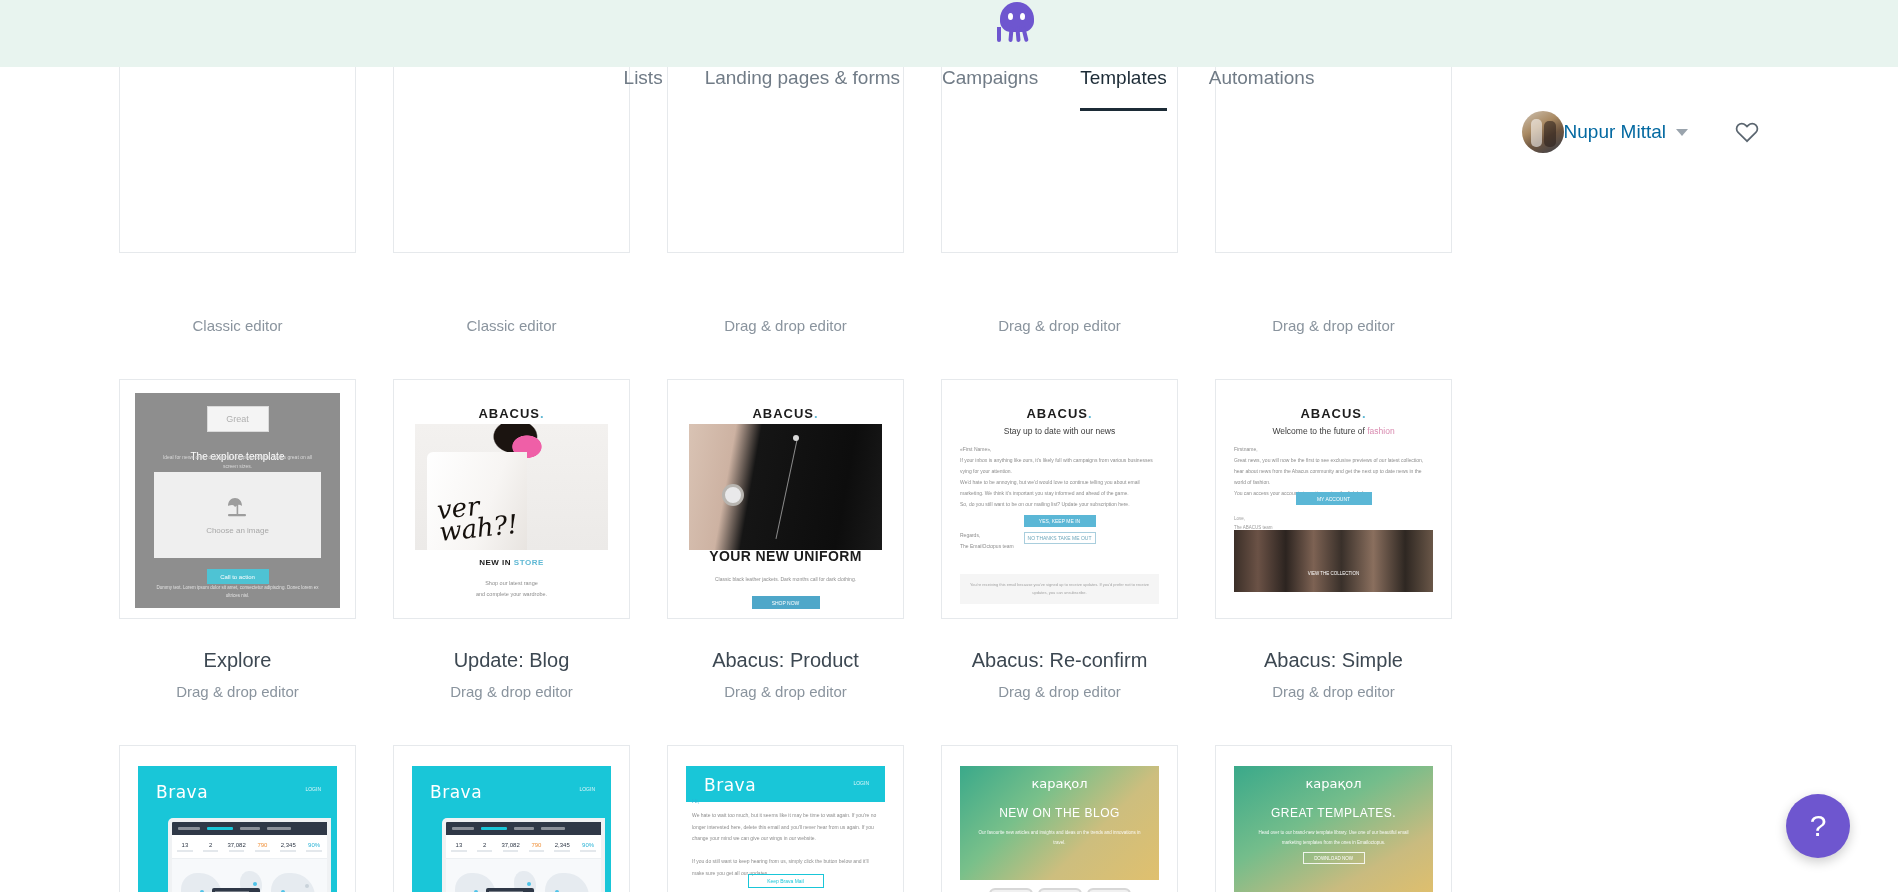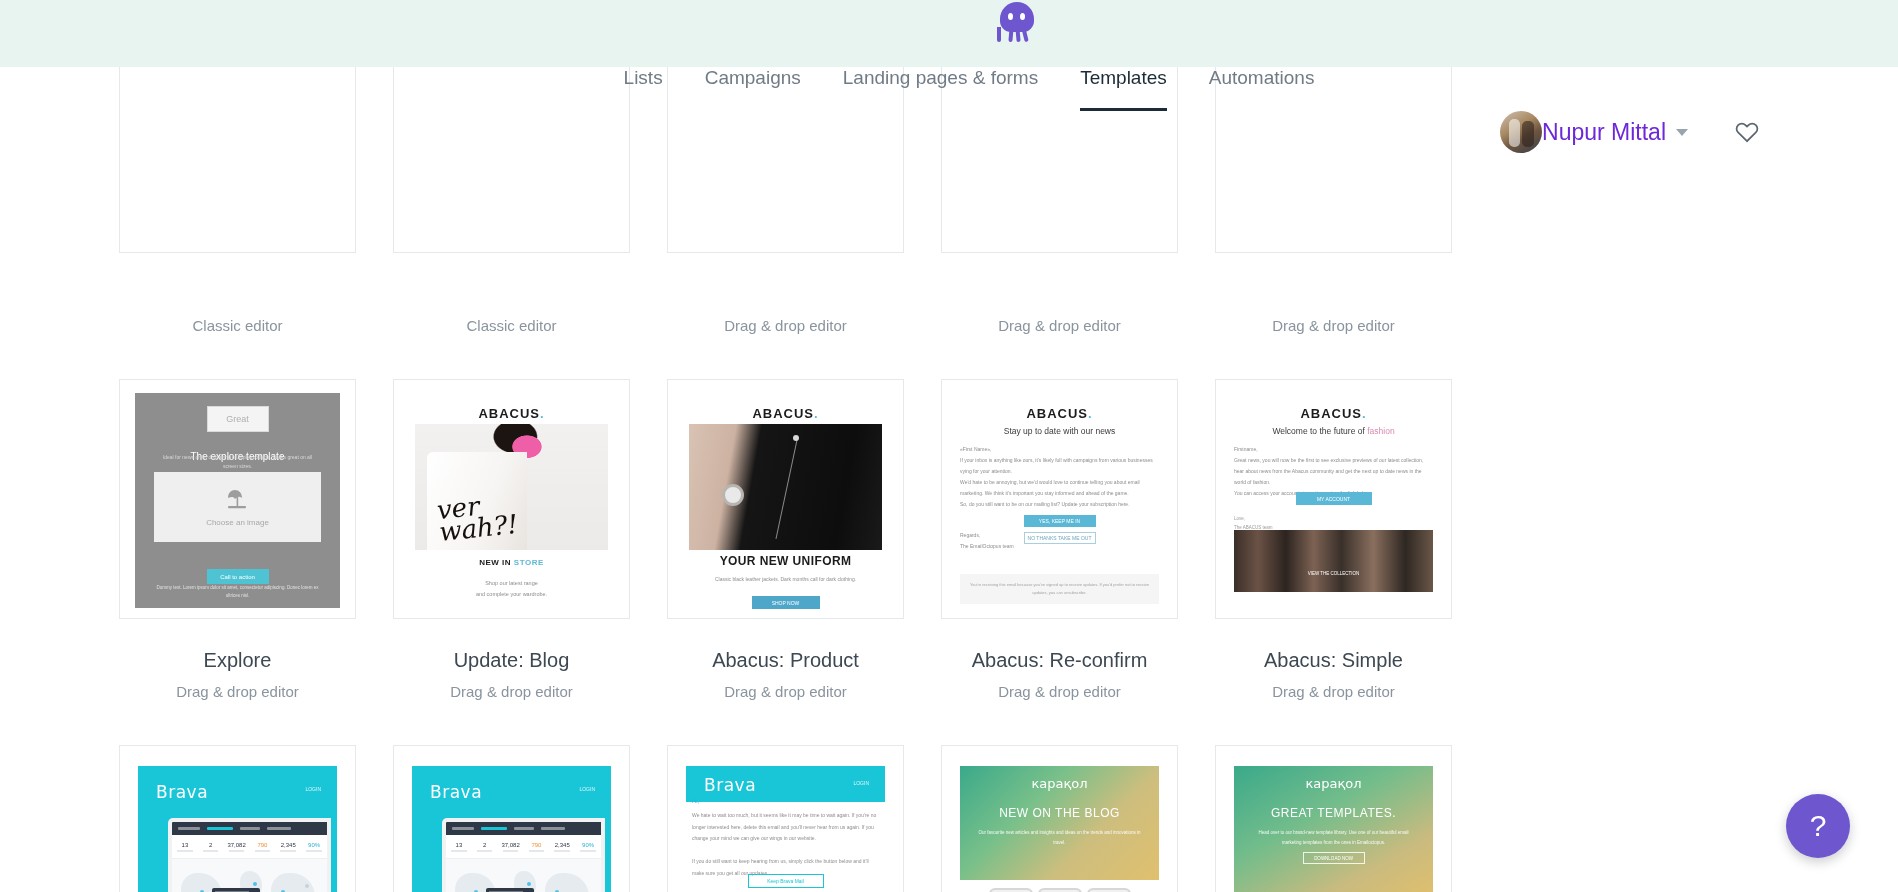--- a/index.html
+++ b/index.html
@@ -111,22 +111,22 @@
   }
   .avatar::after {
     content: "";
     position: absolute;
     left: 22px; top: 10px;
     width: 12px; height: 26px;
     background: rgba(40,30,25,0.55);
     border-radius: 5px;
   }
   .username {
-    font-size: 23px;
-    color: #6d28d9;
+    font-size: 19px;
+    color: #0369a1;
     white-space: nowrap;
   }
   .caret {
     margin-left: 10px;
     width: 0; height: 0;
     border-left: 6px solid transparent;
     border-right: 6px solid transparent;
     border-top: 7px solid #9aa4ad;
   }
   .heart {
@@ -220,21 +220,21 @@
     position: absolute;
     top: 60px; left: 22px; right: 22px;
     text-align: center;
     font-size: 5px;
     color: #d9d9d9;
     line-height: 1.7;
   }
   .ex-img {
     position: absolute;
     top: 79px; left: 19px; right: 19px;
-    height: 70px;
+    height: 86px;
     background: #efefef;
     display: flex;
     flex-direction: column;
     align-items: center;
     justify-content: center;
   }
   .ex-img-cap {
     margin-top: 6px;
     font-size: 8px;
     color: #a8a8a8;
@@ -346,22 +346,22 @@
     transform: rotate(12deg);
   }
   .prod-photo .stud {
     position: absolute;
     left: 54%; top: 9%;
     width: 6px; height: 6px;
     border-radius: 50%;
     background: #d8d8d8;
   }
   .t-uniform {
-    top: 174px;
-    font-size: 12px;
+    top: 168px;
+    font-size: 14px;
     font-weight: bold;
     color: #1c1c1c;
     letter-spacing: .4px;
   }
   .t-uniform-sub {
     top: 196px;
     font-size: 5px;
     color: #8d8d8d;
   }
   .prod-btn {
@@ -691,22 +691,22 @@
     <div class="logo-eye l"></div>
     <div class="logo-eye r"></div>
     <div class="logo-leg"></div>
     <div class="logo-leg"></div>
     <div class="logo-leg"></div>
     <div class="logo-leg"></div>
   </div>
 
   <nav class="nav">
     <div class="nav-item">Lists</div>
+    <div class="nav-item">Landing pages &amp; forms</div>
     <div class="nav-item">Campaigns</div>
-    <div class="nav-item">Landing pages &amp; forms</div>
     <div class="nav-item active">Templates</div>
     <div class="nav-item">Automations</div>
   </nav>
 
   <div class="header-right">
     <div class="avatar"></div>
     <div class="username">Nupur Mittal</div>
     <div class="caret"></div>
     <div class="heart">
       <svg width="26" height="26" viewBox="0 0 24 24" fill="none" stroke="#5b6670" stroke-width="1.6">

